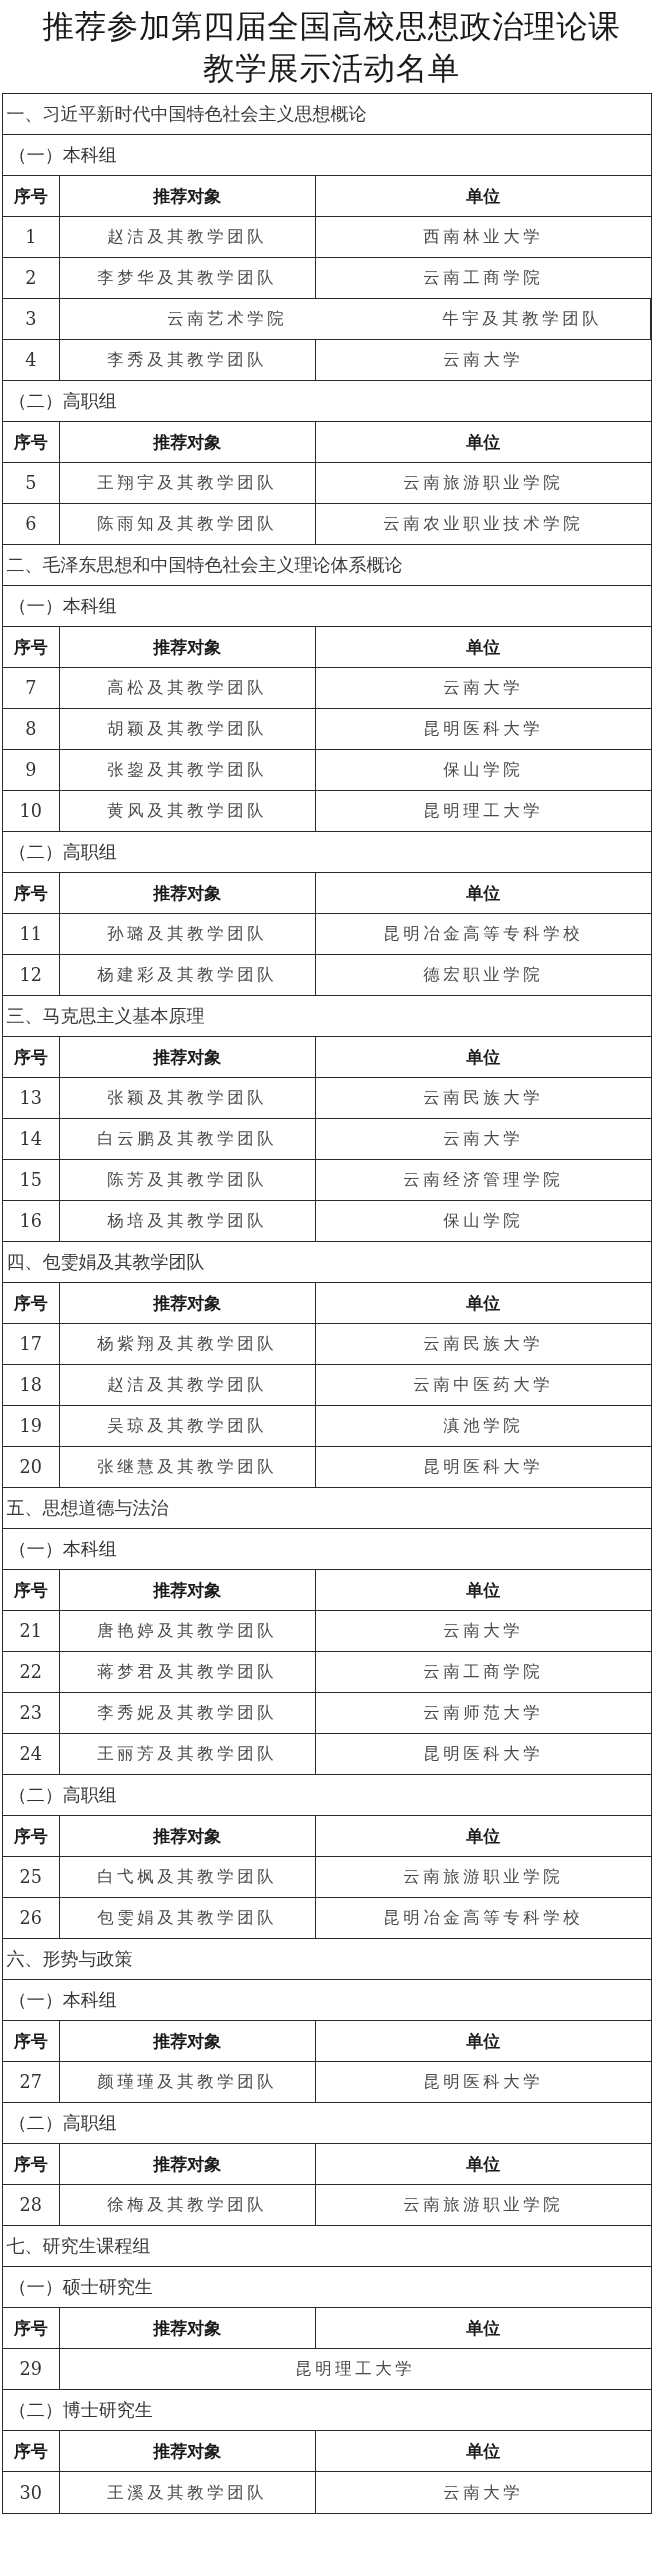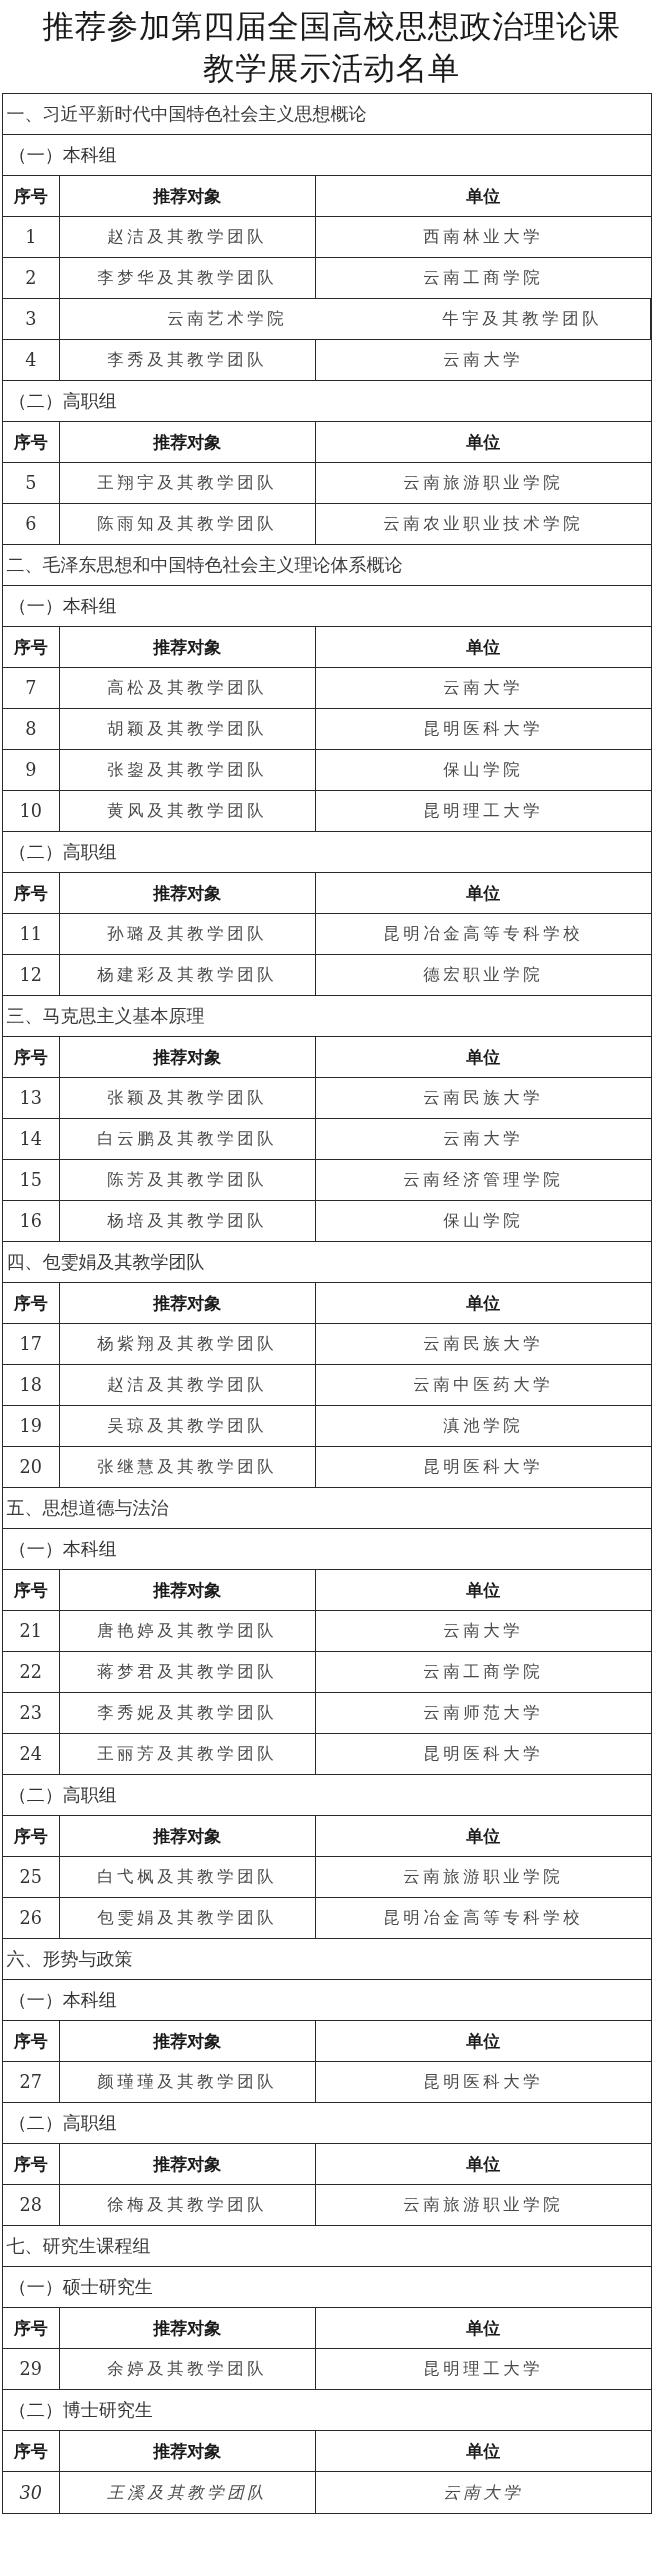--- a/index.html
+++ b/index.html
@@ -29,21 +29,21 @@
     width: 650px;
     border: 1.2px solid #2a2a2a;
     box-sizing: border-box;
   }
   .row {
     display: flex;
     height: 41px;
     border-bottom: 1.2px solid #2a2a2a;
     box-sizing: border-box;
   }
-  .row:last-child { border-bottom: none; font-style: italic; }
+  .row:last-child { border-bottom: none; }
   .full {
     flex: 1;
     display: flex;
     align-items: center;
     padding-left: 3.6px;
     font-size: 18px;
     color: #3a3a3a;
     font-family: Liberation Mono, monospace;
     white-space: nowrap;
   }
@@ -318,21 +318,20 @@
     <div class="row group">
       <div class="full">（一）硕士研究生</div>
     </div>
     <div class="row hdr">
       <div class="cell c1">序号</div>
       <div class="cell c2">推荐对象</div>
       <div class="cell c3">单位</div>
     </div>
     <div class="row data">
       <div class="cell c1">29</div>
-      <div class="cell c2">余婷及其教学团队</div>
       <div class="cell c3">昆明理工大学</div>
     </div>
     <div class="row group">
       <div class="full">（二）博士研究生</div>
     </div>
     <div class="row hdr">
       <div class="cell c1">序号</div>
       <div class="cell c2">推荐对象</div>
       <div class="cell c3">单位</div>
     </div>

